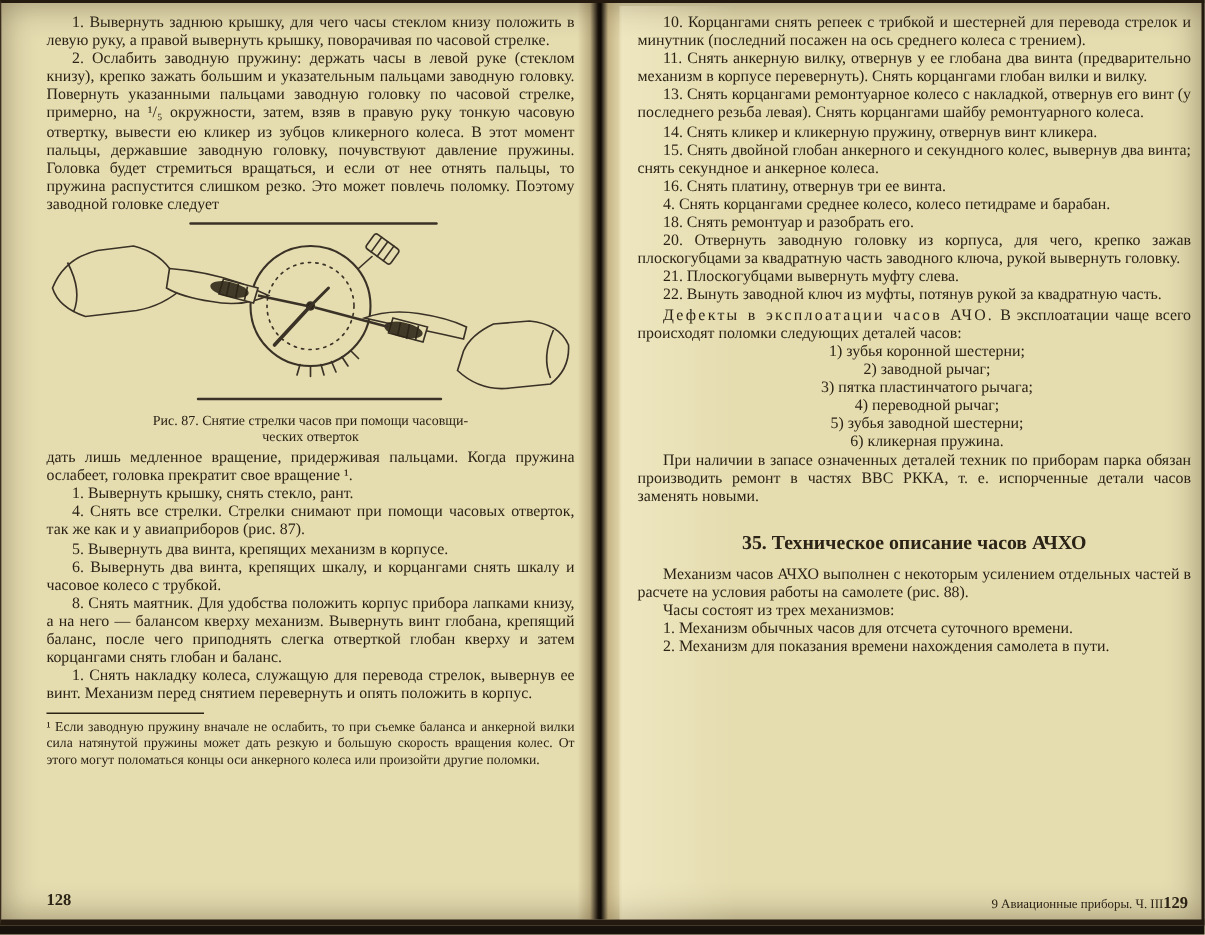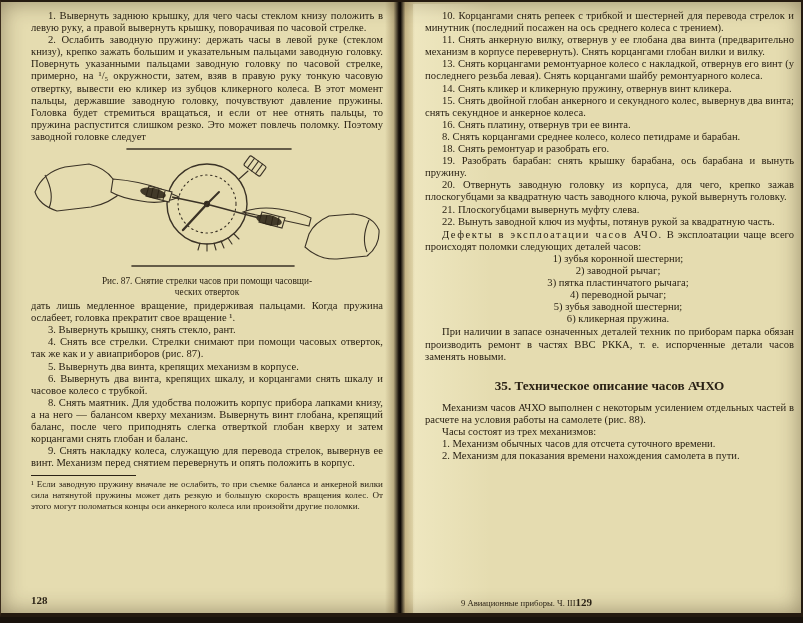--- a/index.html
+++ b/index.html
@@ -30,21 +30,21 @@
   .ind { text-indent:17px; }
   .figure-block { margin:3px 0 2px;font-family:Liberation Serif, serif; }
   .figure-block svg { display:block; margin:0 auto; }
   .caption { text-align:center; font-size:9.3px; line-height:11px; }
   .fnrule { width:105px; border-top:1px solid #2b2316; margin:6px 0 3px; }
   .footnote { font-size:9.1px; line-height:10.7px; }
   .pagenum { font-weight:bold; font-size:11px; }
   .pn-left { position:absolute; left:30px; bottom:12px; }
   .footer-right {
     position:absolute; left:12px; right:10px; bottom:10px;
-    display:flex; justify-content:flex-start; align-items:baseline;
+    display:flex; justify-content:flex-end; align-items:baseline;
   }
   .sig { font-size:8.6px; margin-left:36px; }
   .heading { text-align:center; font-weight:bold; font-size:13.2px; line-height:15px; margin:15px 0 9px; text-indent:0; }
   .emph { letter-spacing:1.5px; }
   .deflist p { text-indent:17px; text-align:center; }
   .closing { margin-top:1px; }
   .sp { margin-top:1px; }
 </style>
 </head>
 <body>
@@ -107,43 +107,42 @@
             <line x1="248" y1="71" x2="246" y2="81" fill="none"></line>
           <ellipse cx="238" cy="74" rx="13" ry="5" transform="rotate(12 238 74)" fill="#2b2316" stroke="none" opacity="0.88"></ellipse>
           <line x1="228" y1="72" x2="179" y2="59" stroke-width="1.6" fill="none"></line>
         </g>
       </svg>
       <div class="caption">Рис. 87. Снятие стрелки часов при помощи часовщи-</div>
       <div class="caption">ческих отверток</div>
     </div>
 
     <p>дать лишь медленное вращение, придерживая пальцами. Когда пружина ослабеет, головка прекратит свое вращение ¹.</p>
-    <p class="ind">3. Вывернуть крышку, снять стекло, рант.</p>
+    <p class="ind">1. Вывернуть крышку, снять стекло, рант.</p>
     <p class="ind">4. Снять все стрелки. Стрелки снимают при помощи часовых отверток, так же как и у авиаприборов (рис. 87).</p>
     <p class="ind">5. Вывернуть два винта, крепящих механизм в корпусе.</p>
     <p class="ind">6. Вывернуть два винта, крепящих шкалу, и корцангами снять шкалу и часовое колесо с трубкой.</p>
     <p class="ind">8. Снять маятник. Для удобства положить корпус прибора лапками книзу, а на него — балансом кверху механизм. Вывернуть винт глобана, крепящий баланс, после чего приподнять слегка отверткой глобан кверху и затем корцангами снять глобан и баланс.</p>
-    <p class="ind">9. Снять накладку колеса, служащую для перевода стрелок, вывернув ее винт. Механизм перед снятием перевернуть и опять положить в корпус.</p>
+    <p class="ind">1. Снять накладку колеса, служащую для перевода стрелок, вывернув ее винт. Механизм перед снятием перевернуть и опять положить в корпус.</p>
 
     <div class="fnrule"></div>
     <p class="footnote">¹ Если заводную пружину вначале не ослабить, то при съемке баланса и анкерной вилки сила натянутой пружины может дать резкую и большую скорость вращения колес. От этого могут поломаться концы оси анкерного колеса или произойти другие поломки.</p>
 
     <span class="pagenum pn-left">128</span>
   </div>
 
   <div class="page page-right">
     <p class="ind">10. Корцангами снять репеек с трибкой и шестерней для перевода стрелок и минутник (последний посажен на ось среднего колеса с трением).</p>
     <p class="ind">11. Снять анкерную вилку, отвернув у ее глобана два винта (предварительно механизм в корпусе перевернуть). Снять корцангами глобан вилки и вилку.</p>
     <p class="ind">13. Снять корцангами ремонтуарное колесо с накладкой, отвернув его винт (у последнего резьба левая). Снять корцангами шайбу ремонтуарного колеса.</p>
     <p class="ind">14. Снять кликер и кликерную пружину, отвернув винт кликера.</p>
     <p class="ind">15. Снять двойной глобан анкерного и секундного колес, вывернув два винта; снять секундное и анкерное колеса.</p>
     <p class="ind">16. Снять платину, отвернув три ее винта.</p>
-    <p class="ind">8. Снять корцангами среднее колесо, колесо петидраме и барабан.</p>
+    <p class="ind">4. Снять корцангами среднее колесо, колесо петидраме и барабан.</p>
     <p class="ind">18. Снять ремонтуар и разобрать его.</p>
-    <p class="ind">19. Разобрать барабан: снять крышку барабана, ось барабана и вынуть пружину.</p>
     <p class="ind">20. Отвернуть заводную головку из корпуса, для чего, крепко зажав плоскогубцами за квадратную часть заводного ключа, рукой вывернуть головку.</p>
     <p class="ind">21. Плоскогубцами вывернуть муфту слева.</p>
     <p class="ind">22. Вынуть заводной ключ из муфты, потянув рукой за квадратную часть.</p>
 
     <p class="ind sp"><span class="emph">Дефекты в эксплоатации часов АЧО.</span><span> В эксплоатации чаще всего происходят поломки следующих деталей часов:</span></p>
 
     <div class="deflist">
       <p>1) зубья коронной шестерни;</p>
       <p>2) заводной рычаг;</p>
       <p>3) пятка пластинчатого рычага;</p>

